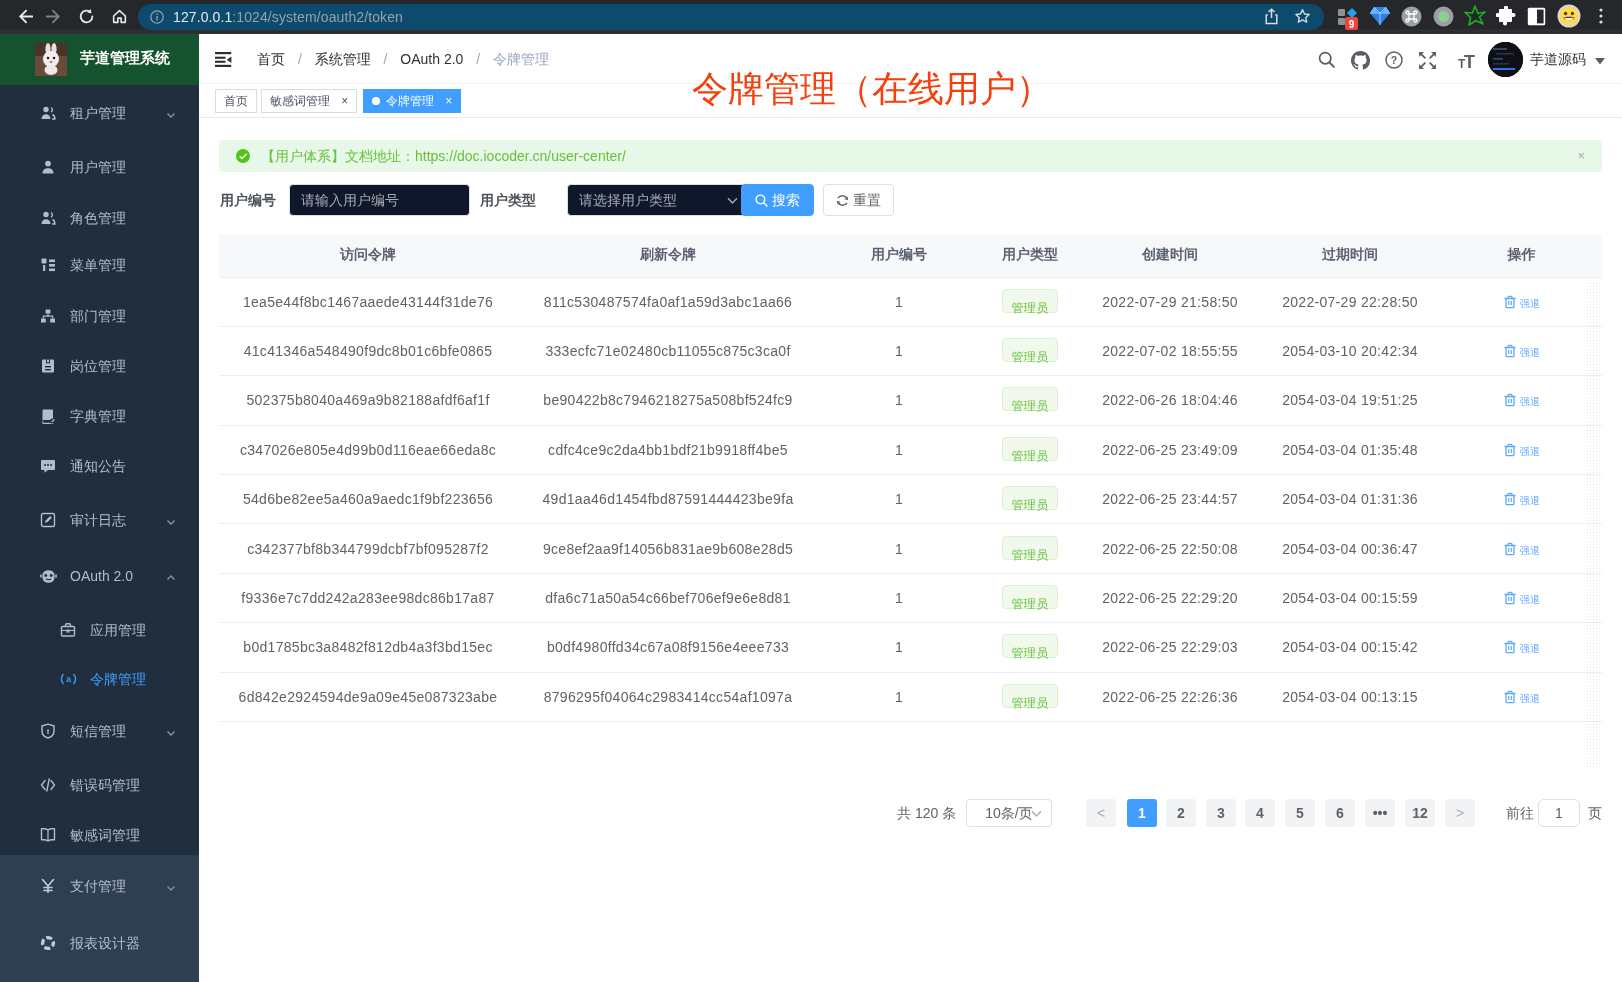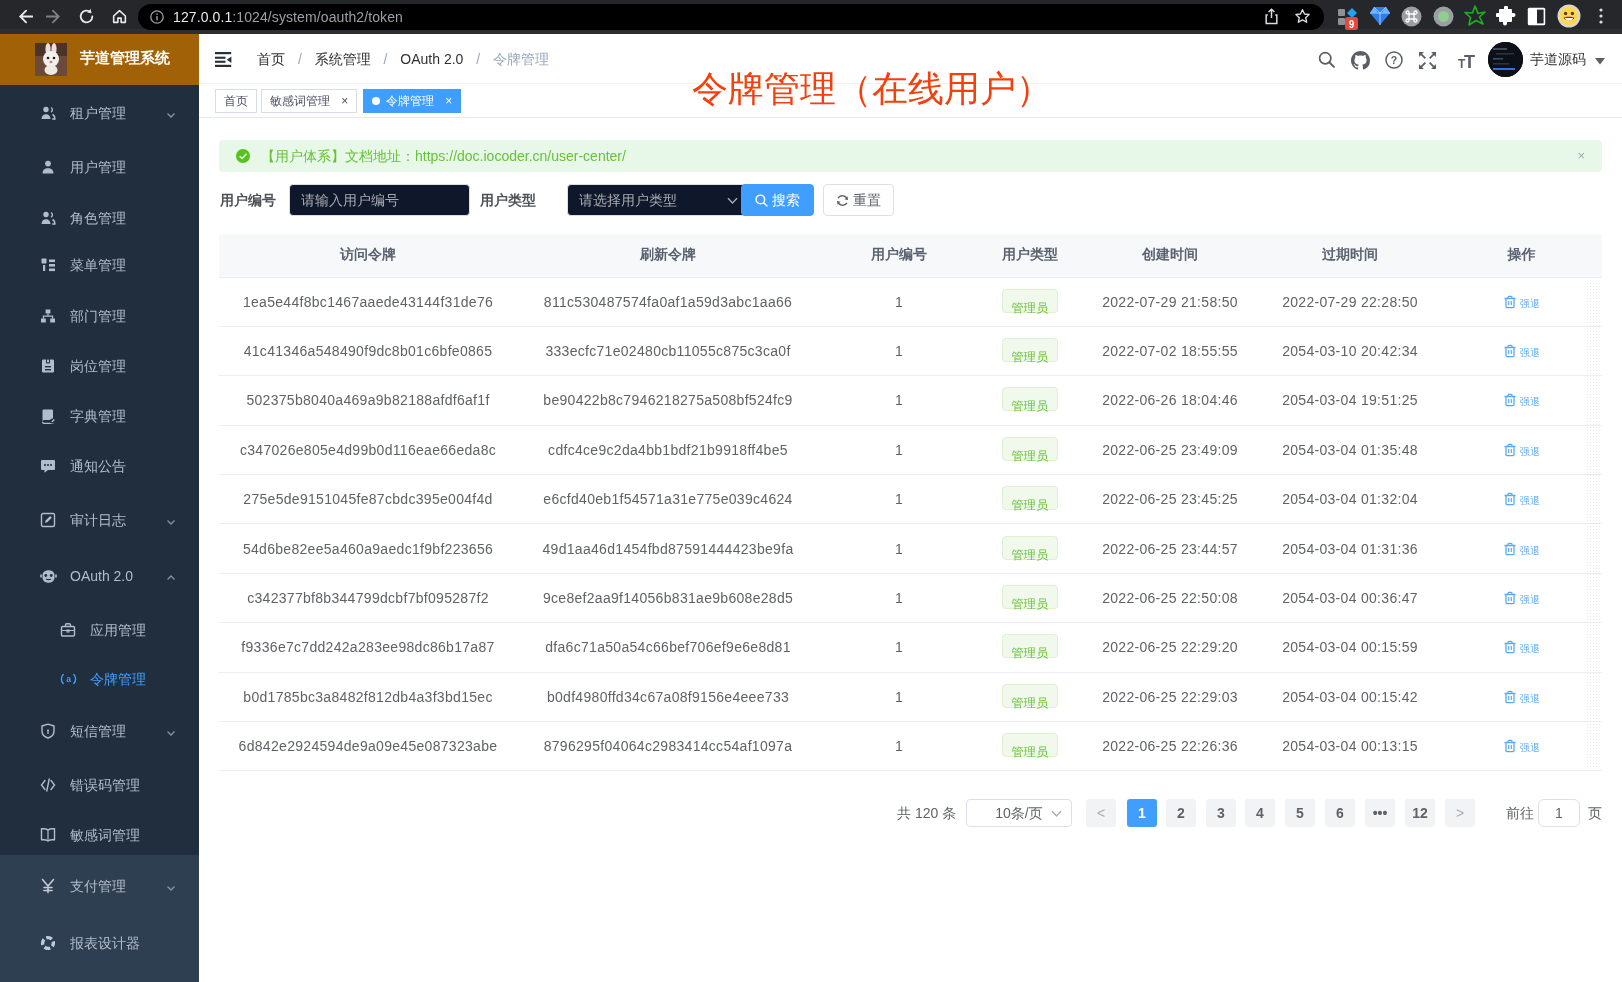--- a/index.html
+++ b/index.html
@@ -3,27 +3,27 @@
 <meta charset="utf-8">
 <style>
 * { margin:0; padding:0; box-sizing:border-box; }
 html,body { width:1622px; height:982px; overflow:hidden; background:#fff;
   font-family:"Liberation Sans", sans-serif; }
 
 
 #chrome { position:absolute; left:0; top:0; width:1622px; height:34px; background:#26272b; }
 #chrome .bstrip { position:absolute; left:0; top:29px; width:1622px; height:5px; background:#2d2e32; }
 #chrome svg { position:absolute; }
-#pill { position:absolute; left:138px; top:4px; width:1186px; height:26px; border-radius:13px; background:#000000; }
+#pill { position:absolute; left:138px; top:4px; width:1186px; height:26px; border-radius:13px; background:#0c4a6e; }
 #pill .url { position:absolute; left:35px; top:5px; font-size:14px; color:#e8eaed; letter-spacing:0.1px; }
 #pill .url span.grey { color:#9aa0a6; }
 
 
 #sidebar { position:absolute; left:0; top:34px; width:199px; height:948px; background:#202e3e; }
-#logo { position:absolute; left:0; top:0; width:199px; height:51px; background:#a16207; }
+#logo { position:absolute; left:0; top:0; width:199px; height:51px; background:#14532d; }
 #logo .rabbit { position:absolute; left:35px; top:9px; width:32px; height:33px; }
 #logo .title { position:absolute; left:80px; top:15px; font-size:15px; font-weight:bold; color:#fff; }
 #sidebottom { position:absolute; left:0; top:821px; width:199px; height:127px; background:#2f3f52; }
 .mi { position:absolute; left:0; width:199px; height:50px; color:#b3bdc9; font-size:14px; }
 .mi .txt { position:absolute; left:70px; top:0; line-height:50px; }
 .mi.sub .txt { left:90px; }
 .mi svg.ic { position:absolute; left:40px; top:17px; }
 .mi.sub svg.ic { left:60px; }
 .mi .chev { position:absolute; left:165px; top:21px; }
 .mi.active { color:#409eff; }
@@ -59,21 +59,21 @@
 
 #tbl { position:absolute; left:219px; top:234px; width:1383px; border-collapse:collapse; table-layout:fixed; font-size:14px; color:#606266; }
 #tbl th { height:43px; background:#f7f8fa; color:#5a6170; font-weight:bold; border-bottom:1px solid #ebeef5; text-align:center; font-size:14px; }
 #tbl td { height:49.4px; border-bottom:1px solid #ebeef5; text-align:center; background:#fff; letter-spacing:0.3px; }
 .gtag { display:inline-block; height:24px; line-height:22px; padding:7px 9px; background:#f0f9eb; border:1px solid #dcf1d2; color:#67c23a; border-radius:4px; font-size:12px; }
 .del { color:#5aa9f9; font-size:10px; }
 
 
 #pager { position:absolute; left:0px; top:797px; width:1622px; height:32px; font-size:14px; color:#606266; }
 #pager .total { position:absolute; left:897px; line-height:32px; }
-#pager .psel { position:absolute; left:966px; top:2px; width:106px; height:28px; border:1px solid #dcdfe6; border-radius:4px; line-height:26px; text-align:center; color:#606266; }
+#pager .psel { position:absolute; left:966px; top:2px; width:86px; height:28px; border:1px solid #dcdfe6; border-radius:4px; line-height:26px; text-align:center; color:#606266; }
 .pbtn { position:absolute; top:2px; width:30px; height:28px; background:#f2f3f5; border-radius:3px; text-align:center; line-height:28px; color:#606266; font-weight:bold; }
 .pbtn.on { background:#409eff; color:#fff; }
 .pbtn.arrow { color:#a8abb2; font-weight:normal; }
 #pager .go { position:absolute; left:1506px; line-height:32px; }
 #pager .ginput { position:absolute; left:1538px; top:2px; width:42px; height:28px; border:1px solid #dcdfe6; border-radius:6px; text-align:center; line-height:26px; color:#606266; }
 #pager .ye { position:absolute; left:1588px; line-height:32px; }
 
 
 #anno { position:absolute; left:692px; top:65px; font-size:36px; color:#f53f0c; z-index:50; white-space:nowrap; }
 </style>
@@ -508,32 +508,20 @@
         <td>1</td>
         <td><span class="gtag">管理员</span></td>
         <td>2022-06-25 23:49:09</td>
         <td>2054-03-04 01:35:48</td>
         <td><span class="del"><svg style="position:relative;top:2px;margin-right:3px;" width="14" height="14" viewBox="0 0 14 14">
               <path d="M1.5 3.5h11M5 3.5V2.2a0.9 0.9 0 0 1 .9-.9h2.2a0.9 0.9 0 0 1 .9.9v1.3M3 3.5h8v8a1.2 1.2 0 0 1-1.2 1.2H4.2A1.2 1.2 0 0 1 3 11.5z" stroke="#5aa9f9" stroke-width="1.3" fill="none"></path>
               <path d="M5.7 6v4M8.3 6v4" stroke="#5aa9f9" stroke-width="1.2"></path>
             </svg>强退</span></td>
       </tr>
 <tr>
-        <td>275e5de9151045fe87cbdc395e004f4d</td>
-        <td>e6cfd40eb1f54571a31e775e039c4624</td>
-        <td>1</td>
-        <td><span class="gtag">管理员</span></td>
-        <td>2022-06-25 23:45:25</td>
-        <td>2054-03-04 01:32:04</td>
-        <td><span class="del"><svg style="position:relative;top:2px;margin-right:3px;" width="14" height="14" viewBox="0 0 14 14">
-              <path d="M1.5 3.5h11M5 3.5V2.2a0.9 0.9 0 0 1 .9-.9h2.2a0.9 0.9 0 0 1 .9.9v1.3M3 3.5h8v8a1.2 1.2 0 0 1-1.2 1.2H4.2A1.2 1.2 0 0 1 3 11.5z" stroke="#5aa9f9" stroke-width="1.3" fill="none"></path>
-              <path d="M5.7 6v4M8.3 6v4" stroke="#5aa9f9" stroke-width="1.2"></path>
-            </svg>强退</span></td>
-      </tr>
-<tr>
         <td>54d6be82ee5a460a9aedc1f9bf223656</td>
         <td>49d1aa46d1454fbd87591444423be9fa</td>
         <td>1</td>
         <td><span class="gtag">管理员</span></td>
         <td>2022-06-25 23:44:57</td>
         <td>2054-03-04 01:31:36</td>
         <td><span class="del"><svg style="position:relative;top:2px;margin-right:3px;" width="14" height="14" viewBox="0 0 14 14">
               <path d="M1.5 3.5h11M5 3.5V2.2a0.9 0.9 0 0 1 .9-.9h2.2a0.9 0.9 0 0 1 .9.9v1.3M3 3.5h8v8a1.2 1.2 0 0 1-1.2 1.2H4.2A1.2 1.2 0 0 1 3 11.5z" stroke="#5aa9f9" stroke-width="1.3" fill="none"></path>
               <path d="M5.7 6v4M8.3 6v4" stroke="#5aa9f9" stroke-width="1.2"></path>
             </svg>强退</span></td>

